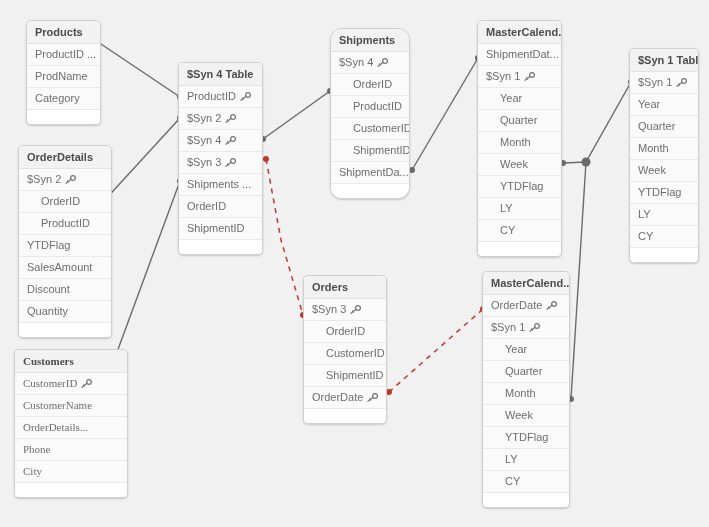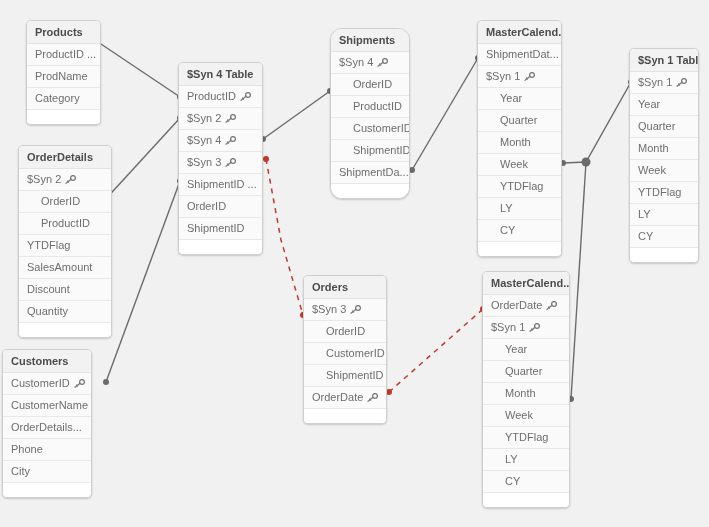--- a/index.html
+++ b/index.html
@@ -127,21 +127,21 @@
               <path d="M2.6 6.0 L3.6 7.0" stroke="#7a7a7a" stroke-width="1.2" stroke-linecap="round"></path>
             </svg></span></div>
         <div class="tbl-row indent"><span>OrderID</span></div>
         <div class="tbl-row indent"><span>ProductID</span></div>
         <div class="tbl-row"><span>YTDFlag</span></div>
         <div class="tbl-row"><span>SalesAmount</span></div>
         <div class="tbl-row"><span>Discount</span></div>
         <div class="tbl-row"><span>Quantity</span></div>
         <div class="tbl-foot"></div>
       </div>
-      <div class="table-box" style="left: 2px; top: 349px; width: 90px;">
+      <div class="table-box" style="left: 14px; top: 349px; width: 114px; font-family: Liberation Serif, serif;">
         <div class="tbl-header">Customers</div>
         <div class="tbl-row"><span>CustomerID</span><span class="keyicon"><svg width="11" height="9" viewBox="0 0 11 9">
               <circle cx="8" cy="3" r="2.4" fill="none" stroke="#7a7a7a" stroke-width="1.3"></circle>
               <path d="M6.1 4.3 L1 8.2" stroke="#7a7a7a" stroke-width="1.3" fill="none" stroke-linecap="round"></path>
               <path d="M2.6 6.0 L3.6 7.0" stroke="#7a7a7a" stroke-width="1.2" stroke-linecap="round"></path>
             </svg></span></div>
         <div class="tbl-row"><span>CustomerName</span></div>
         <div class="tbl-row"><span>OrderDetails...</span></div>
         <div class="tbl-row"><span>Phone</span></div>
         <div class="tbl-row"><span>City</span></div>
@@ -162,21 +162,21 @@
         <div class="tbl-row"><span>$Syn 4</span><span class="keyicon"><svg width="11" height="9" viewBox="0 0 11 9">
               <circle cx="8" cy="3" r="2.4" fill="none" stroke="#7a7a7a" stroke-width="1.3"></circle>
               <path d="M6.1 4.3 L1 8.2" stroke="#7a7a7a" stroke-width="1.3" fill="none" stroke-linecap="round"></path>
               <path d="M2.6 6.0 L3.6 7.0" stroke="#7a7a7a" stroke-width="1.2" stroke-linecap="round"></path>
             </svg></span></div>
         <div class="tbl-row"><span>$Syn 3</span><span class="keyicon"><svg width="11" height="9" viewBox="0 0 11 9">
               <circle cx="8" cy="3" r="2.4" fill="none" stroke="#7a7a7a" stroke-width="1.3"></circle>
               <path d="M6.1 4.3 L1 8.2" stroke="#7a7a7a" stroke-width="1.3" fill="none" stroke-linecap="round"></path>
               <path d="M2.6 6.0 L3.6 7.0" stroke="#7a7a7a" stroke-width="1.2" stroke-linecap="round"></path>
             </svg></span></div>
-        <div class="tbl-row"><span>ShipmentID ...</span></div>
+        <div class="tbl-row"><span>Shipments ...</span></div>
         <div class="tbl-row"><span>OrderID</span></div>
         <div class="tbl-row"><span>ShipmentID</span></div>
         <div class="tbl-foot"></div>
       </div>
       <div class="table-box" style="left: 330px; top: 28px; width: 80px; border-radius: 12px;">
         <div class="tbl-header">Shipments</div>
         <div class="tbl-row"><span>$Syn 4</span><span class="keyicon"><svg width="11" height="9" viewBox="0 0 11 9">
               <circle cx="8" cy="3" r="2.4" fill="none" stroke="#7a7a7a" stroke-width="1.3"></circle>
               <path d="M6.1 4.3 L1 8.2" stroke="#7a7a7a" stroke-width="1.3" fill="none" stroke-linecap="round"></path>
               <path d="M2.6 6.0 L3.6 7.0" stroke="#7a7a7a" stroke-width="1.2" stroke-linecap="round"></path>

